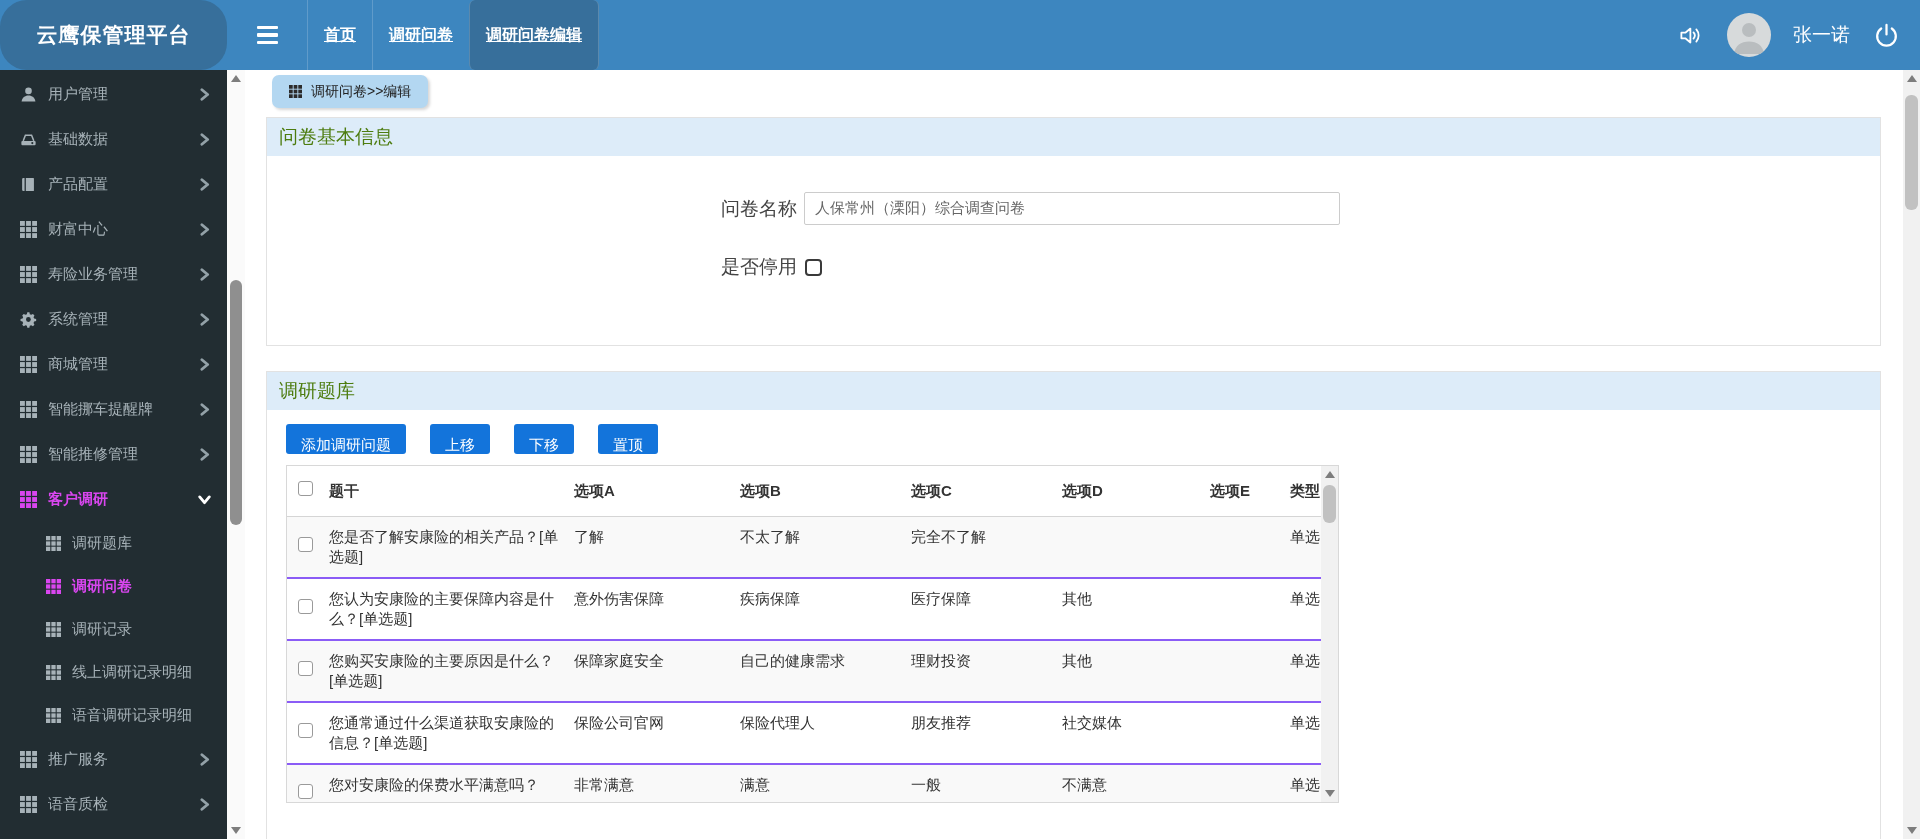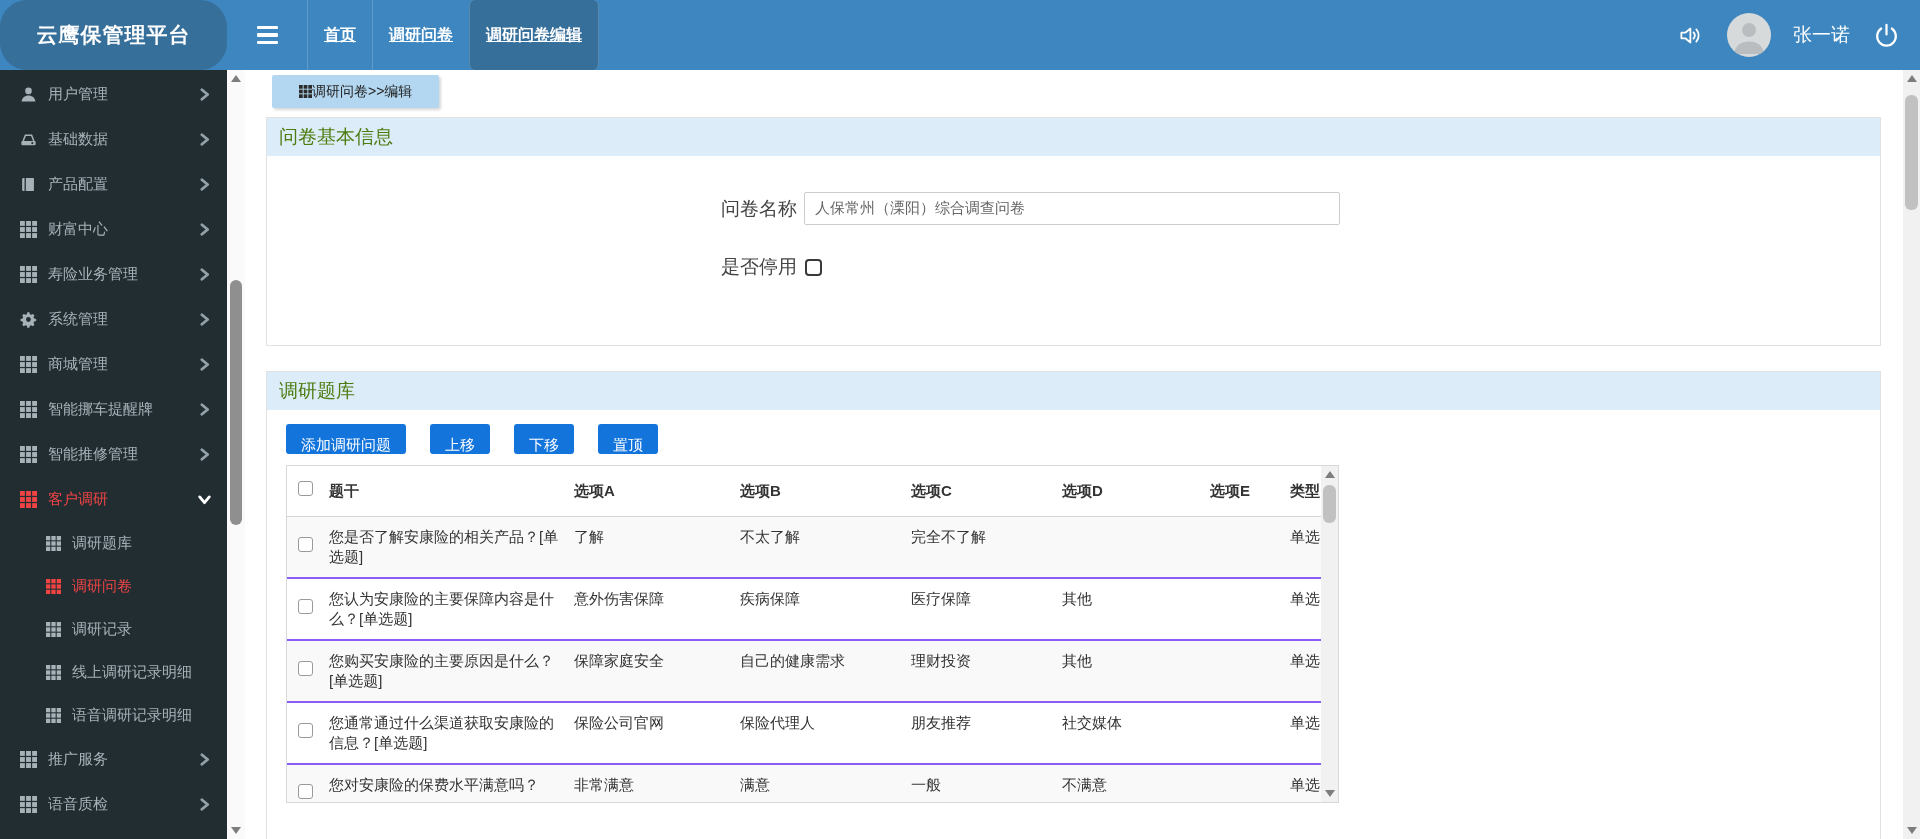--- a/index.html
+++ b/index.html
@@ -27,38 +27,38 @@
   .user-name{font-size:19px;cursor:pointer;}
 
   
   .sidebar{position:absolute;top:70px;left:0;width:227px;height:769px;background:var(--sidebar);overflow:hidden;padding-top:2px;}
   .side-item{height:45px;display:flex;align-items:center;padding:0 16px 0 20px;color:var(--sidebar-text);font-size:15px;cursor:pointer;}
   .side-item .icon{width:17px;height:17px;margin-right:11px;display:inline-flex;align-items:center;justify-content:center;flex:none;}
   .side-item .lbl{white-space:nowrap;}
   .side-item .arrow{margin-left:auto;width:13px;height:13px;display:inline-flex;align-items:center;justify-content:center;color:#93a1a8;}
   .side-item.sub{height:43px;padding-left:46px;font-size:15px;}
   .side-item.sub .icon{width:15px;height:15px;}
-  .side-item.active{color:#ef4444;font-weight:normal;}
+  .side-item.active{color:#d946ef;font-weight:bold;}
   .side-item.active .arrow{color:#fff;}
 
   
   .v-scroll{position:absolute;background:var(--scrollbar-track);}
   .sb-arrow{position:absolute;left:0;width:100%;height:17px;display:flex;align-items:center;justify-content:center;cursor:pointer;}
   .tri-up{width:0;height:0;border-left:5px solid transparent;border-right:5px solid transparent;border-bottom:7px solid #7d7d7d;}
   .tri-down{width:0;height:0;border-left:5px solid transparent;border-right:5px solid transparent;border-top:7px solid #7d7d7d;}
   .sb-thumb{position:absolute;left:2px;border-radius:6px;background:var(--scrollbar-thumb);cursor:pointer;}
   .side-scroll{top:70px;left:227px;width:18px;height:769px;background:#fafafa;}
   .side-scroll .sb-thumb{top:210px;width:12px;left:3px;height:245px;background:#8f8f8f;}
   .main-scroll{top:70px;left:1903px;width:17px;height:769px;}
   .main-scroll .sb-thumb{top:25px;width:13px;height:115px;}
 
   
   .main{position:absolute;top:70px;left:245px;width:1658px;height:769px;background:#fff;overflow:hidden;}
-  .breadcrumb{display:inline-flex;align-items:center;height:33px;margin:5px 0 0 27px;padding:0 27px;
-    background:var(--breadcrumb-bg);color:#222;font-size:14px;border-radius:2px;box-shadow:2px 2px 3px rgba(0,0,0,.16);cursor:pointer;}
+  .breadcrumb{display:inline-flex;align-items:center;gap:9px;height:33px;margin:5px 0 0 27px;padding:0 17px;
+    background:var(--breadcrumb-bg);color:#222;font-size:14px;border-radius:7px;box-shadow:2px 2px 3px rgba(0,0,0,.16);cursor:pointer;}
   .breadcrumb .icon{display:inline-flex;width:13px;height:13px;color:#2b2b2b;}
 
   .panel{margin:0 22px 0 21px;border:1px solid #e2e2e2;background:#fff;}
   .panel-hd{height:38px;line-height:38px;background:var(--panel-header-bg);color:#4d7c0f;font-size:19px;padding-left:12px;}
   .panel1{margin-top:9px;height:229px;overflow:hidden;}
   .panel2{margin-top:25px;height:480px;overflow:hidden;border-bottom:none;}
 
   .form-row{display:flex;align-items:center;}
   .form-row .flabel{width:530px;text-align:right;color:#444;font-size:19px;flex:none;}
   .row-name{margin-top:36px;}

